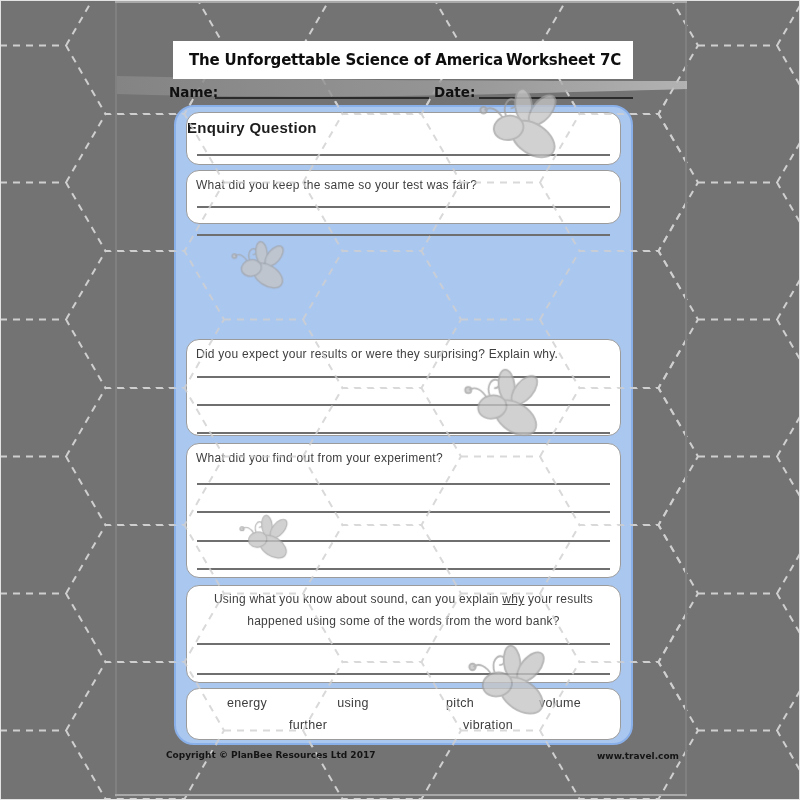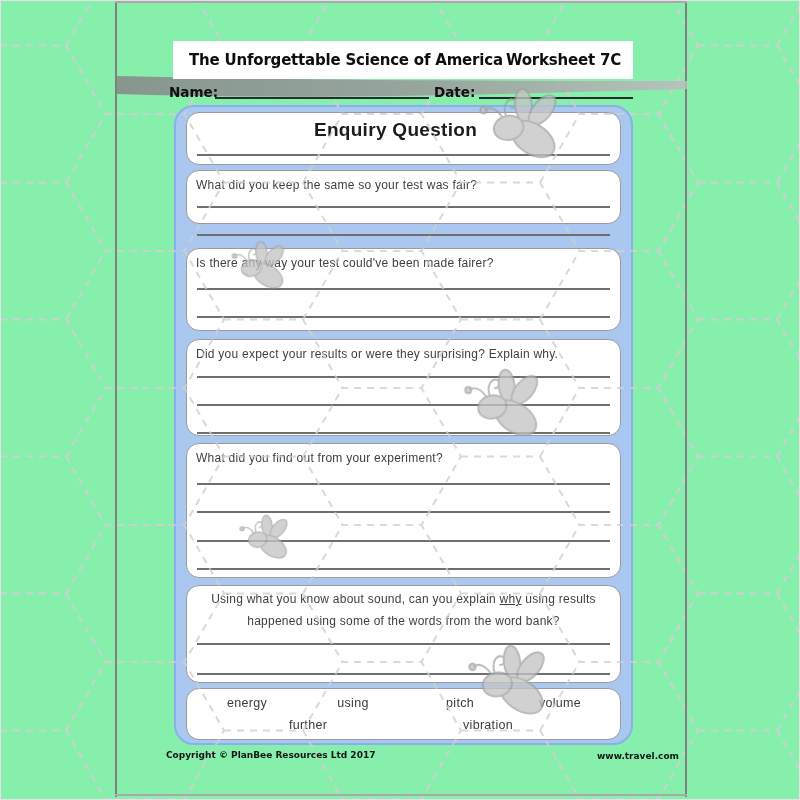--- a/index.html
+++ b/index.html
@@ -1,17 +1,17 @@
 <!DOCTYPE html>
 <html><head>
 <meta charset="utf-8">
 <style>
   html,body{margin:0;padding:0;background:#ffffff;}
   .stage{
-    position:relative;width:800px;height:800px;background:#86efac;
+    position:relative;width:800px;height:800px;background:#737373;
     overflow:hidden;font-family:"Liberation Sans",sans-serif;
     border:1px solid #e3e3e3;box-sizing:border-box;
   }
   .abs{position:absolute;}
   svg.layer{position:absolute;left:0;top:0;pointer-events:none;}
   .z1{z-index:1}.z5{z-index:5}.z25{z-index:25}.z30{z-index:30}
 
   
   .pline-v{width:2px;top:0;height:796px;background:#808080;z-index:4;}
   .pline-h{left:114px;width:572px;height:2px;background:#a9a9a9;z-index:4;}
@@ -39,22 +39,22 @@
   .sec{
     position:absolute;left:10px;width:435px;background:#ffffff;
     border:1.5px solid #9b9b9b;border-radius:13px;box-sizing:border-box;
   }
   .q{
     position:absolute;left:9px;right:9px;top:7px;
     font-size:12px;color:#3f3f3f;letter-spacing:0.25px;
   }
   .q-center{text-align:center;left:0;right:0;}
   .sec-head{
-    position:absolute;left:0;right:16px;top:6px;text-align:center;
-    font-weight:bold;font-size:19px;color:#1c1c1c;letter-spacing:0.3px;
+    position:absolute;left:0;right:16px;top:6px;text-align:left;
+    font-weight:bold;font-size:15px;color:#1c1c1c;letter-spacing:0.3px;
   }
   .wline{position:absolute;left:10px;width:413px;height:2px;background:#6f6f6f;}
   .u{text-decoration:underline;}
 
   
   .wb-word{position:absolute;transform:translateX(-50%);
     font-size:12.5px;color:#3c3c3c;letter-spacing:0.3px;white-space:nowrap;}
 
   
   .foot{font-family:"DejaVu Sans",sans-serif;font-weight:bold;
@@ -106,43 +106,38 @@
       <div class="sec-head">Enquiry Question</div>
       <div class="wline" style="top:41px"></div>
     </div>
 
     <div class="sec" style="top:63px;height:54px">
       <div class="q">What did you keep the same so your test was fair?</div>
       <div class="wline" style="top:35px"></div>
       <div class="wline" style="top:63px"></div>
     </div>
 
-    <div class="sec" style="top:141px;height:83px">
-      <div class="q">Is there any way your test could've been made fairer?</div>
-      <div class="wline" style="top:39px"></div>
-      <div class="wline" style="top:67px"></div>
-    </div>
 
     <div class="sec" style="top:232px;height:97px">
       <div class="q">Did you expect your results or were they surprising? Explain why.</div>
       <div class="wline" style="top:36px"></div>
       <div class="wline" style="top:64px"></div>
       <div class="wline" style="top:92px"></div>
     </div>
 
     <div class="sec" style="top:336px;height:135px">
       <div class="q">What did you find out from your experiment?</div>
       <div class="wline" style="top:39px"></div>
       <div class="wline" style="top:67px"></div>
       <div class="wline" style="top:96px"></div>
       <div class="wline" style="top:124px"></div>
     </div>
 
     <div class="sec" style="top:478px;height:98px">
-      <div class="q q-center" style="top:6px"><span>Using what you know about sound, can you explain </span><span class="u">why</span><span> using results</span></div>
+      <div class="q q-center" style="top:6px"><span>Using what you know about sound, can you explain </span><span class="u">why</span><span> your results</span></div>
       <div class="q q-center" style="top:28px">happened using some of the words from the word bank?</div>
       <div class="wline" style="top:57px"></div>
       <div class="wline" style="top:87px"></div>
     </div>
 
     <div class="sec" style="top:581px;height:52px">
       <span class="wb-word" style="left:60px;top:7px">energy</span>
       <span class="wb-word" style="left:166px;top:7px">using</span>
       <span class="wb-word" style="left:273px;top:7px">pitch</span>
       <span class="wb-word" style="left:373px;top:7px">volume</span>

